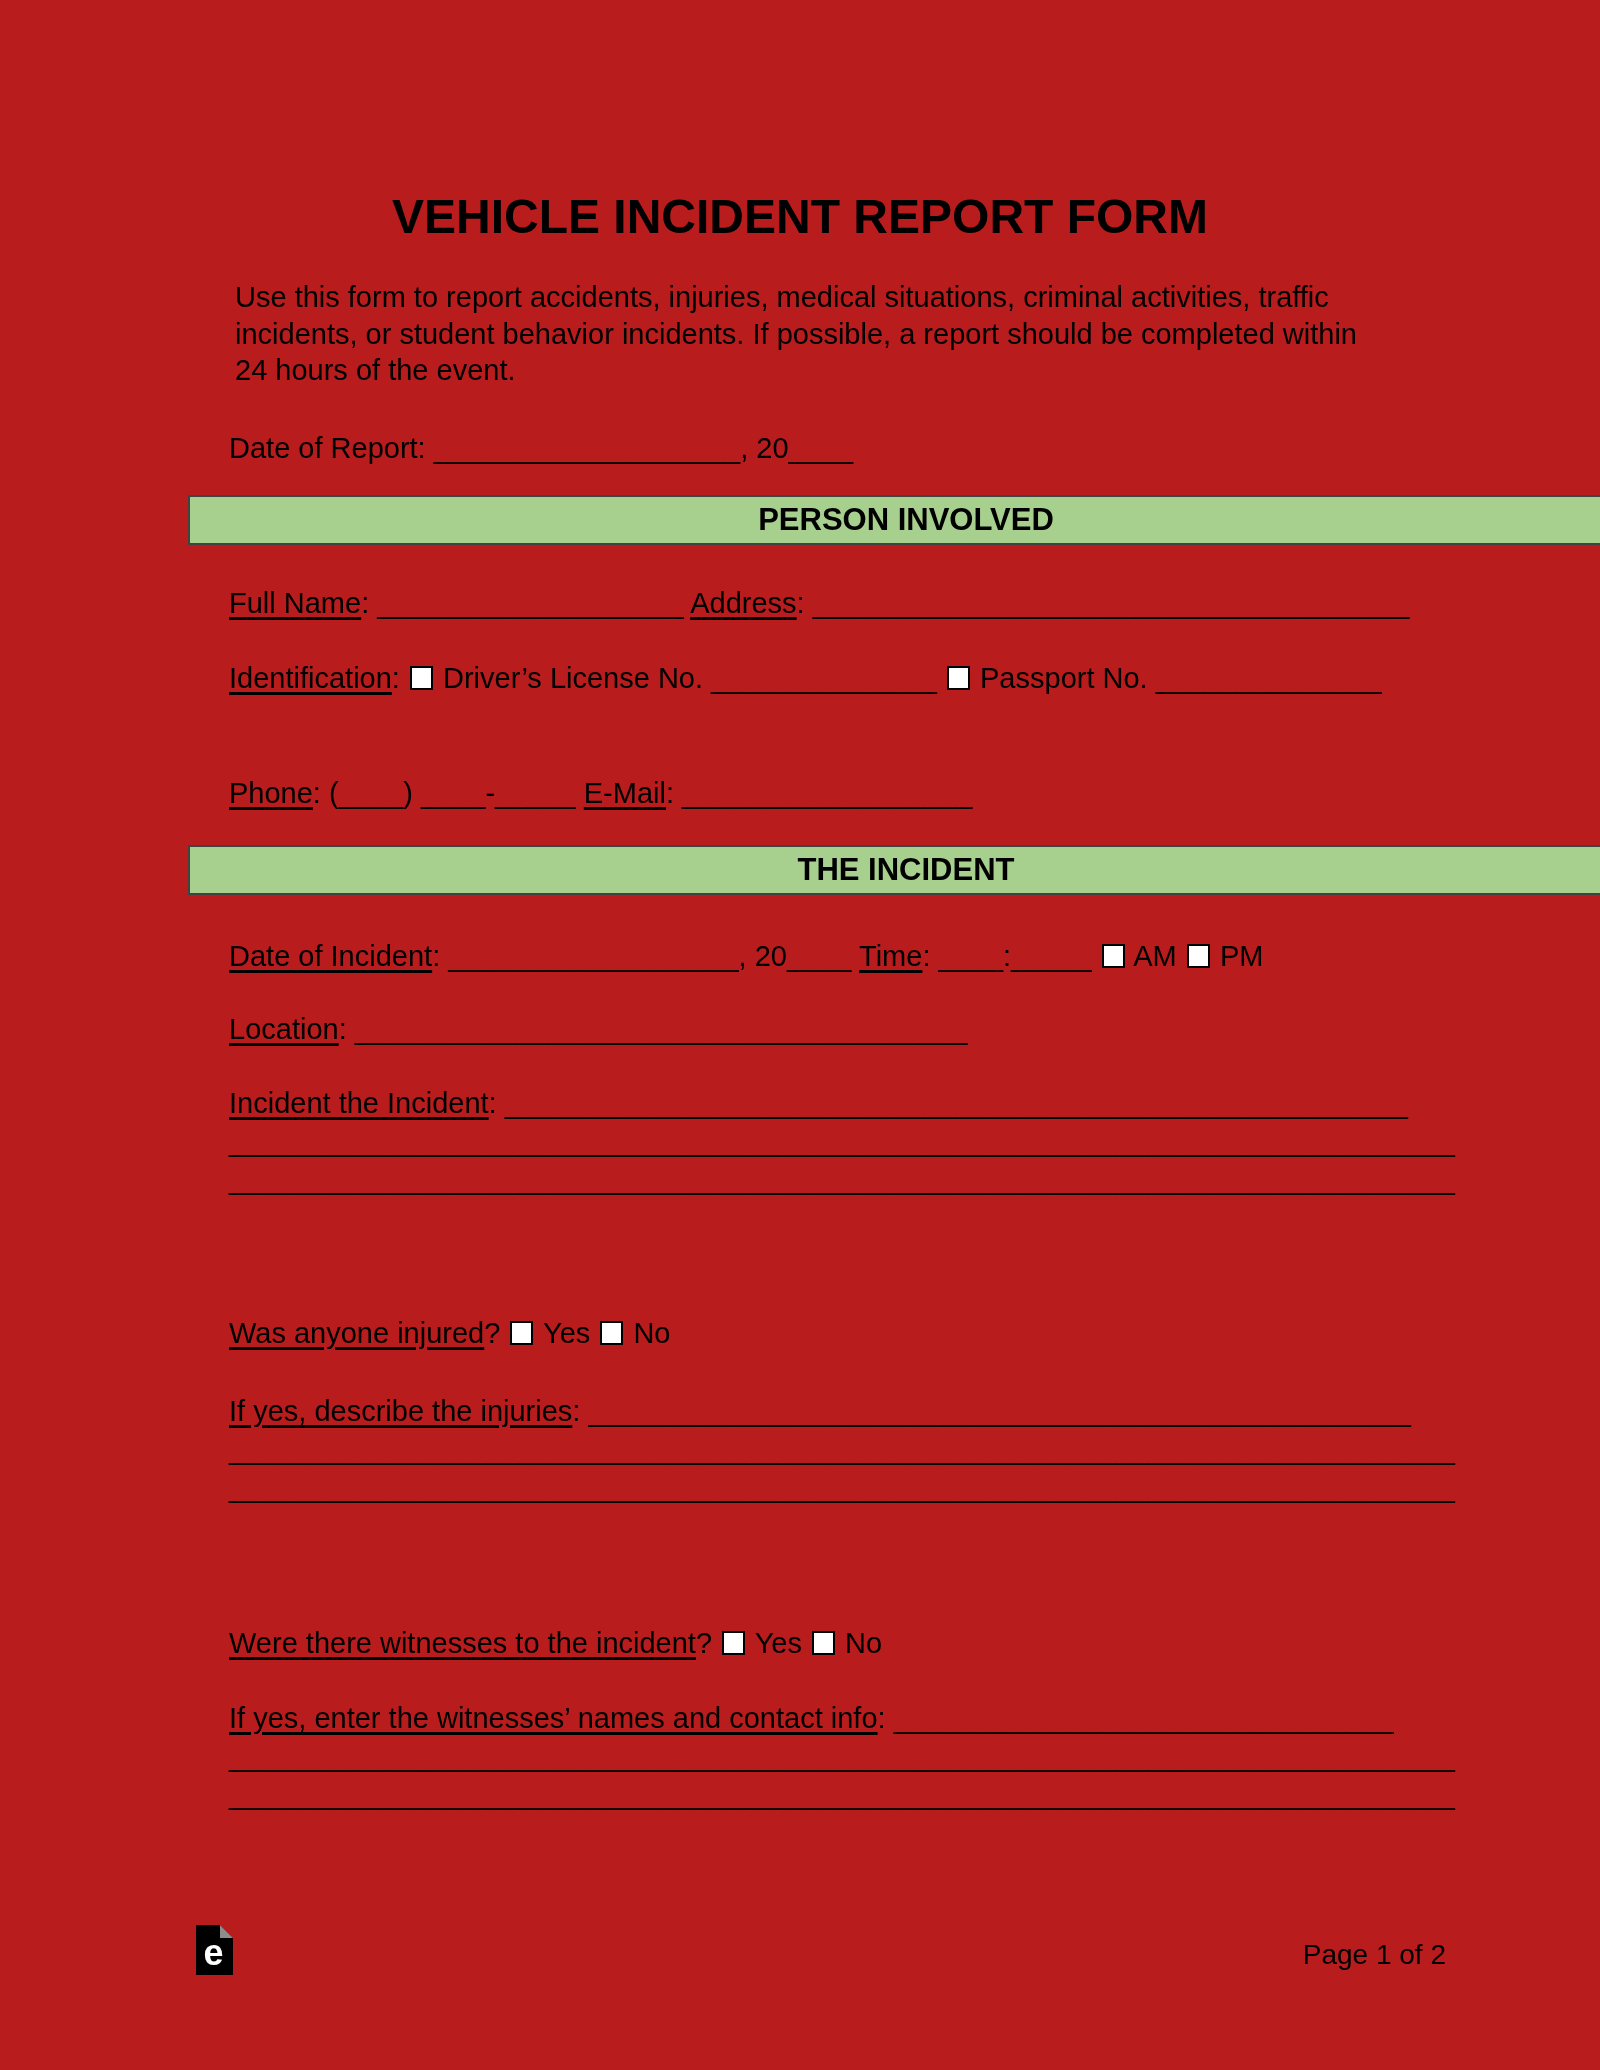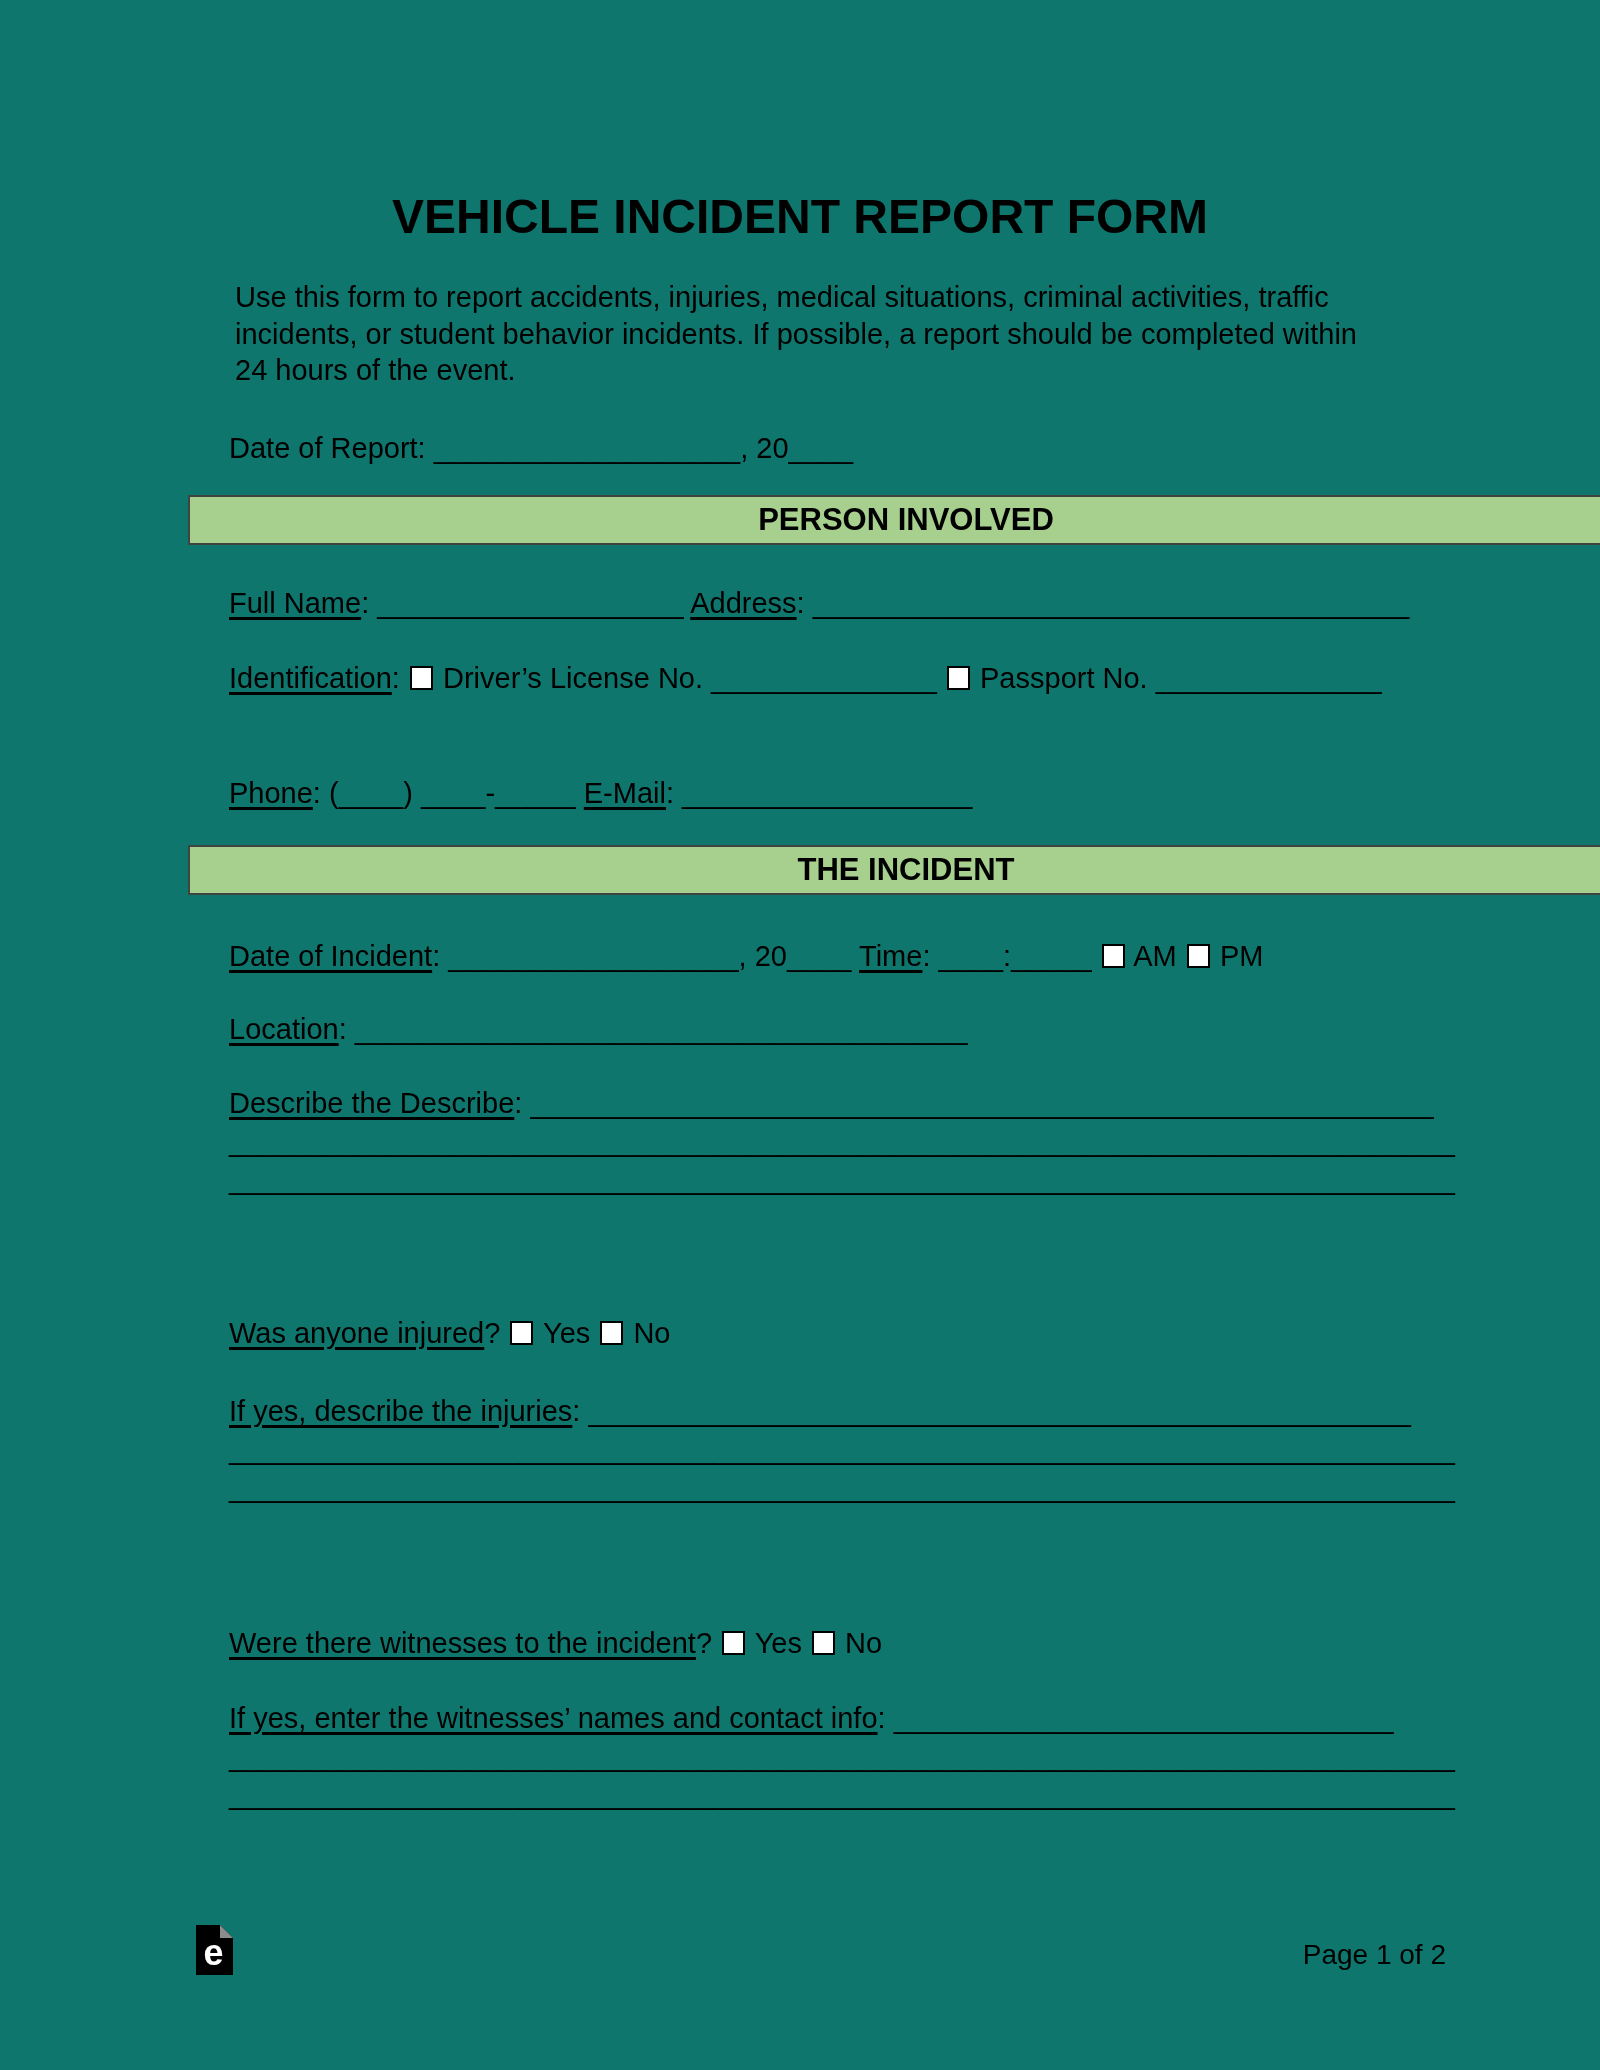--- a/index.html
+++ b/index.html
@@ -1,17 +1,17 @@
 <!DOCTYPE html>
 <html style="--accent: #A7CF8E; --accent-border: #3F4440;"><head>
 <meta charset="utf-8">
 <style>
   html,body{margin:0;padding:0;background:#fff;}
   .page{
-    position:relative;width:1600px;height:2070px;background:#0f766e;
+    position:relative;width:1600px;height:2070px;background:#b91c1c;
     font-family:"Liberation Sans","DejaVu Sans",sans-serif;color:#000;overflow:hidden;
   }
   .title{
     position:absolute;left:188px;top:191px;width:1224px;text-align:center;
     font-size:48px;font-weight:bold;line-height:52px;white-space:pre;
   }
   .intro{position:absolute;left:188px;top:279px;width:1240px;font-size:29px;margin-left:47px;}
   .intro .iline{line-height:36.5px;white-space:pre;}
   .fline{
     position:absolute;left:188px;font-size:29px;line-height:38px;white-space:pre;margin-left:41px;
@@ -53,21 +53,21 @@
   <div class="fline" style="top:584px"><span class="ul">Full Name</span><span>: </span><span class="blank">___________________</span><span> </span><span class="ul">Address</span><span>: </span><span class="blank">_____________________________________</span></div>
   <div class="fline" style="top:659px"><span class="ul">Identification</span><span>: </span><span class="cb"></span><span> Driver’s License No. </span><span class="blank">______________</span><span> </span><span class="cb"></span><span> Passport No. </span><span class="blank">______________</span></div>
   <div class="fline" style="top:774px"><span class="ul">Phone</span><span>: (</span><span class="blank">____</span><span>) </span><span class="blank">____</span><span>-</span><span class="blank">_____</span><span> </span><span class="ul">E-Mail</span><span>: </span><span class="blank">__________________</span></div>
 
   <div class="bar" style="top:845px">
     <span>THE INCIDENT</span>
   </div>
 
   <div class="fline" style="top:937px"><span class="ul">Date of Incident</span><span>: </span><span class="blank">__________________</span><span>, 20</span><span class="blank">____</span><span> </span><span class="ul">Time</span><span>: </span><span class="blank">____</span><span>:</span><span class="blank">_____</span><span> </span><span class="cb"></span><span> AM </span><span class="cb"></span><span> PM</span></div>
   <div class="fline" style="top:1010px"><span class="ul">Location</span><span>: </span><span class="blank">______________________________________</span></div>
-  <div class="fline" style="top:1084px"><span class="ul">Describe the Describe</span><span>: </span><span class="blank">________________________________________________________</span></div>
+  <div class="fline" style="top:1084px"><span class="ul">Incident the Incident</span><span>: </span><span class="blank">________________________________________________________</span></div>
   <div class="fline" style="top:1122px"><span class="blank">____________________________________________________________________________</span></div>
   <div class="fline" style="top:1160px"><span class="blank">____________________________________________________________________________</span></div>
 
 
   <div class="fline" style="top:1314px"><span class="ul">Was anyone injured</span><span>? </span><span class="cb"></span><span> Yes </span><span class="cb"></span><span> No</span></div>
   <div class="fline" style="top:1392px"><span class="ul">If yes, describe the injuries</span><span>: </span><span class="blank">___________________________________________________</span></div>
   <div class="fline" style="top:1430px"><span class="blank">____________________________________________________________________________</span></div>
   <div class="fline" style="top:1468px"><span class="blank">____________________________________________________________________________</span></div>
 
 

